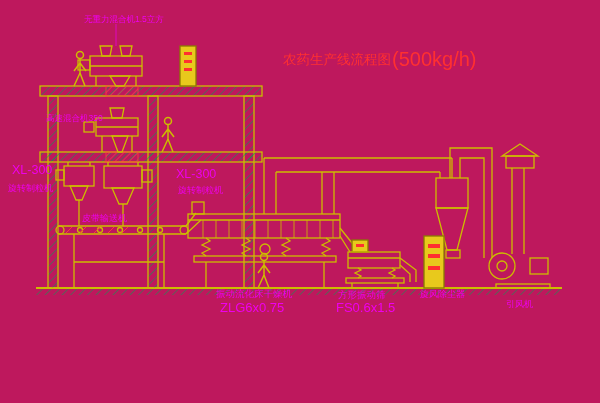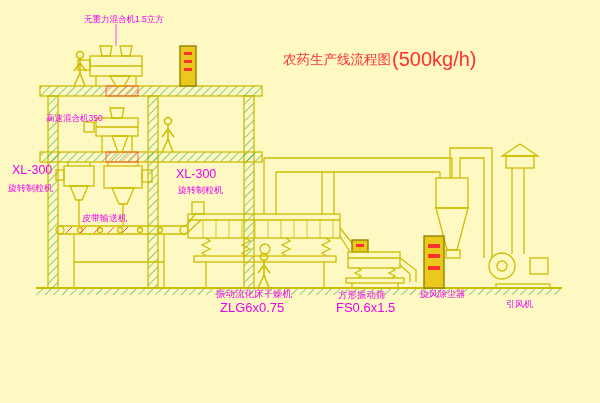--- a/index.html
+++ b/index.html
@@ -1,16 +1,16 @@
 <!DOCTYPE html>
 <html><head>
 <meta charset="utf-8">
 <style>
   html,body{margin:0;padding:0;background:#fff;}
-  .stage{position:relative;width:600px;height:403px;background:#fef9c3;overflow:hidden;
+  .stage{position:relative;width:600px;height:403px;background:#be185d;overflow:hidden;
          font-family:"Liberation Sans",sans-serif;}
   svg{display:block;}
   text{font-family:"Liberation Sans",sans-serif;}
 </style>
 </head>
 <body>
 
 <div class="stage">
 <svg width="600" height="403" viewBox="0 0 600 403">
   <defs>

